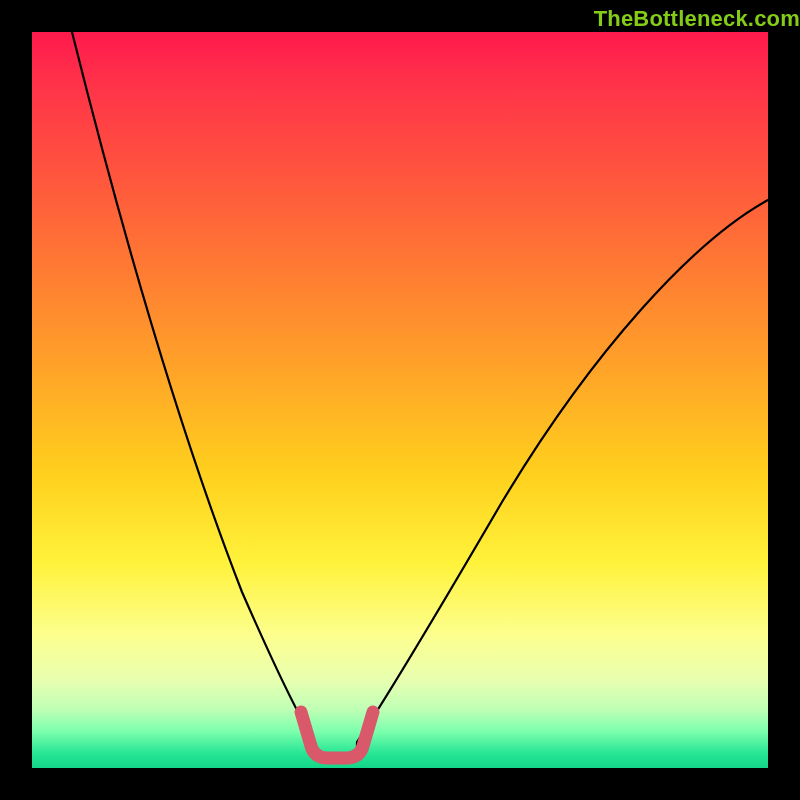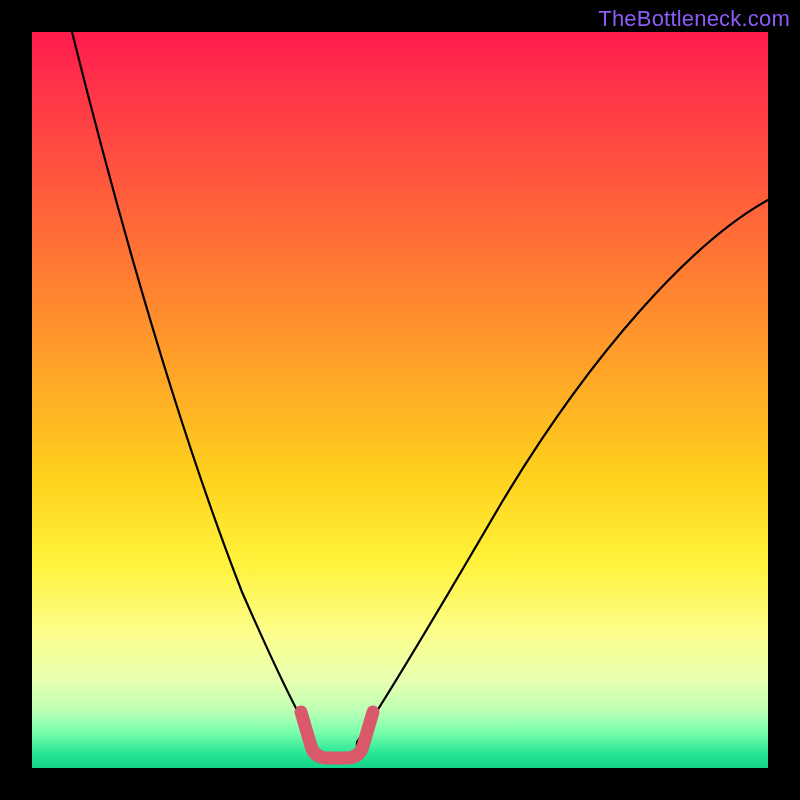--- a/index.html
+++ b/index.html
@@ -39,24 +39,24 @@
       #e8ffb0 88%,
       #bfffb5 92%,
       #7dffad 95%,
       #27e695 98%,
       #13d489 100%
     );
   }
   .watermark {
     position: absolute;
     top: 6px;
-    right: 10px;
-    color: #8b5cf6;
+    right: 0;
+    color: #84cc16;
     font-size: 22px;
-    font-weight: 400;
+    font-weight: 700;
     letter-spacing: 0.2px;
     user-select: none;
   }
   svg.curve {
     position: absolute;
     left: 0;
     top: 0;
     width: 736px;
     height: 736px;
   }

